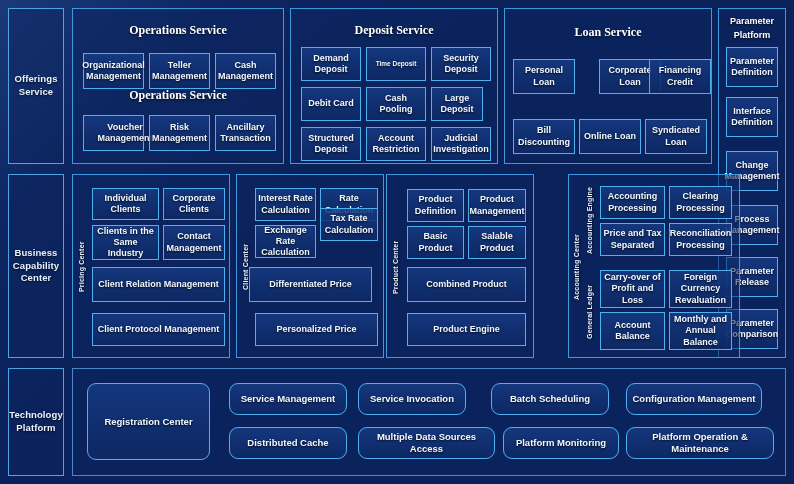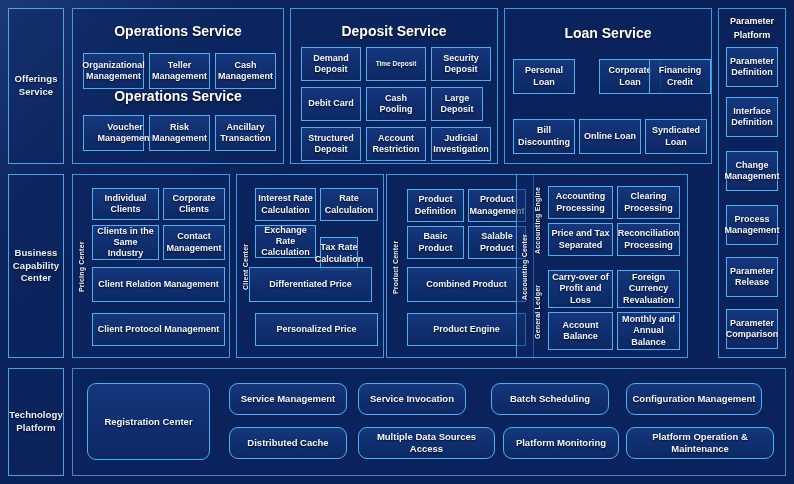--- a/index.html
+++ b/index.html
@@ -47,24 +47,25 @@
     font-size: 9px; font-weight: bold; line-height: 1.25;
     text-shadow: 0 1px 2px rgba(0,0,0,.8);
     padding: 1px 2px;
   }
   .box.small-text { font-size: 6.5px; }
   .box.wide-text { font-size: 9.5px; border-radius: 9px; }
 
   .grouptitle {
     position: absolute;
     color: #ffffff;
-    font-size: 14px; font-weight: bold;
+    font-size: 12px; font-weight: bold;
     text-align: center;
     text-shadow: 0 1px 2px rgba(0,0,0,.8);
     white-space: nowrap;
+    font-family: Liberation Serif, serif;
   }
 
   .vlabel {
     position: absolute;
     color: #eaf3ff;
     font-size: 7px; font-weight: bold;
     writing-mode: vertical-rl;
     transform: rotate(180deg);
     display: flex; align-items: center; justify-content: center;
     text-align: center;
@@ -163,40 +164,40 @@
     <div class="box" style="left:19px; top:138px; width:133px; height:33px;">Client Protocol Management</div>
   </div>
 
   <div class="panel" style="left:236px; top:174px; width:148px; height:184px;">
     <div class="vlabel" style="left:2px; top:0; width:13px; height:184px;">Client Center</div>
 
     <div class="box" style="left:18px; top:13px; width:61px; height:33px;">Interest Rate Calculation</div>
     <div class="box" style="left:83px; top:13px; width:58px; height:33px;">Rate Calculation</div>
 
     <div class="box" style="left:18px; top:50px; width:61px; height:33px;">Exchange Rate Calculation</div>
-    <div class="box" style="left:83px; top:62px; width:38px; height:33px;">Tax Rate Calculation</div>
+    <div class="box" style="left:83px; top:33px; width:58px; height:33px;">Tax Rate Calculation</div>
 
     <div class="box" style="left:12px; top:92px; width:123px; height:35px;">Differentiated Price</div>
     <div class="box" style="left:18px; top:138px; width:123px; height:33px;">Personalized Price</div>
   </div>
 
   <div class="panel" style="left:386px; top:174px; width:148px; height:184px;">
     <div class="vlabel" style="left:2px; top:0; width:13px; height:184px;">Product Center</div>
 
     <div class="box" style="left:20px; top:14px; width:57px; height:33px;">Product Definition</div>
     <div class="box" style="left:81px; top:14px; width:58px; height:33px;">Product Management</div>
 
     <div class="box" style="left:20px; top:51px; width:57px; height:33px;">Basic Product</div>
     <div class="box" style="left:81px; top:51px; width:58px; height:33px;">Salable Product</div>
 
     <div class="box" style="left:20px; top:92px; width:119px; height:35px;">Combined Product</div>
     <div class="box" style="left:20px; top:138px; width:119px; height:33px;">Product Engine</div>
   </div>
 
-  <div class="panel" style="left:516px; top:174px; width:172px; height:184px;">
+  <div class="panel" style="left:568px; top:174px; width:172px; height:184px;">
     <div class="vlabel" style="left:1px; top:0; width:13px; height:184px;">Accounting Center</div>
     <div class="vlabel" style="left:14px; top:2px; width:13px; height:86px;">Accounting Engine</div>
     <div class="vlabel" style="left:14px; top:94px; width:13px; height:86px;">General Ledger</div>
 
     <div class="box" style="left:31px; top:11px; width:65px; height:33px;">Accounting Processing</div>
     <div class="box" style="left:100px; top:11px; width:63px; height:33px;">Clearing Processing</div>
 
     <div class="box" style="left:31px; top:48px; width:65px; height:33px;">Price and Tax Separated</div>
     <div class="box" style="left:100px; top:48px; width:63px; height:33px;">Reconciliation Processing</div>
 

